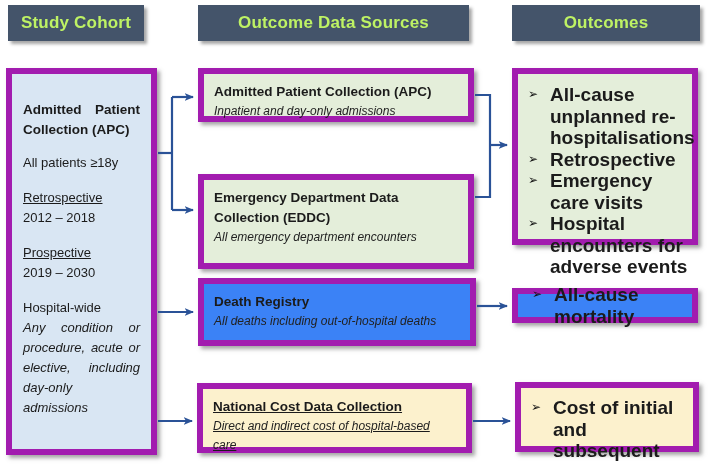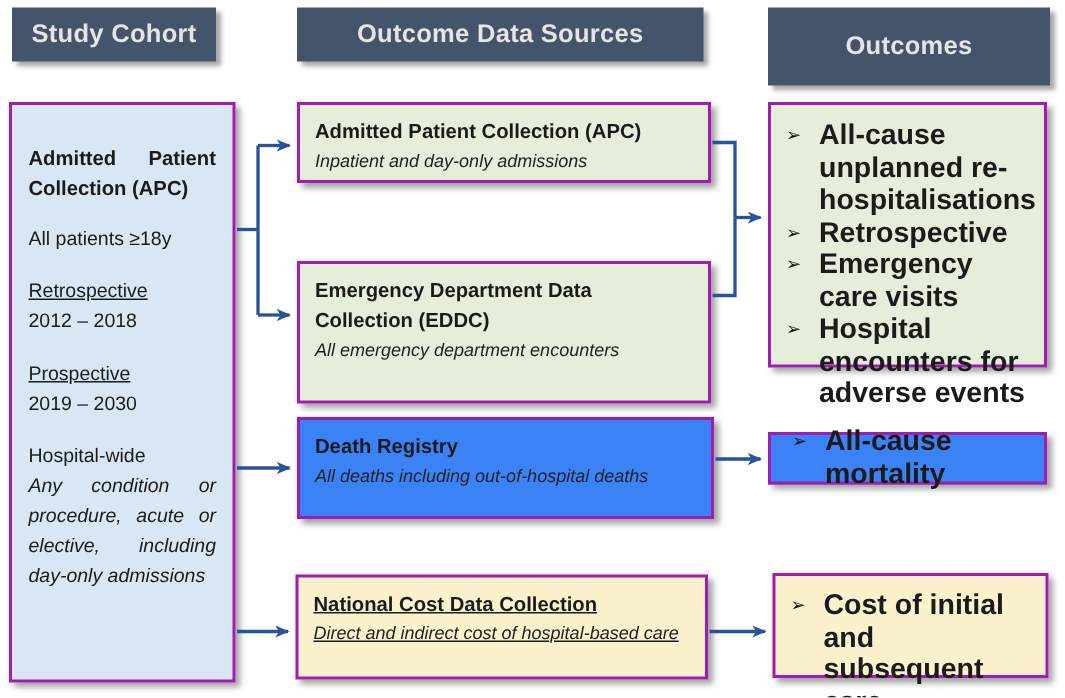--- a/index.html
+++ b/index.html
@@ -1,26 +1,26 @@
 <!DOCTYPE html>
 <html><head>
 <meta charset="utf-8">
 <style>
   html,body{margin:0;padding:0;background:#ffffff;}
   .canvas{
     position:relative;width:710px;height:465px;background:#ffffff;
     font-family:"Liberation Sans", sans-serif;color:#1b1b1b;overflow:hidden;
   }
   .hdr{
-    position:absolute;background:#44546A;color:#e5e5e5;font-weight:bold;
+    position:absolute;background:#44546A;color:#bef264;font-weight:bold;
     font-size:17px;display:flex;align-items:center;justify-content:center;
     box-shadow:3px 3px 3px rgba(60,60,60,0.45);letter-spacing:.2px;
   }
   .box{
-    position:absolute;border:2px solid #a21caf;box-sizing:border-box;
+    position:absolute;border:6px solid #a21caf;box-sizing:border-box;
     box-shadow:3px 3px 4px rgba(90,90,90,0.55);
   }
   .fill-blue{background:#D9E6F3;}
   .fill-green{background:#E4EEDA;}
   .fill-gray{background:#3b82f6;}
   .fill-yellow{background:#FCF1CD;}
 
   
   .cohort{padding:26px 11px 10px 11px;font-size:13px;line-height:20px;}
   .cohort .title{font-weight:bold;font-size:13.5px;text-align:justify;margin-bottom:13px;}
@@ -47,21 +47,21 @@
 <body>
 
 <div class="canvas">
 
   <div class="hdr" style="left:8px;top:5px;width:136px;height:36px;">
     <span>Study Cohort</span>
   </div>
   <div class="hdr" style="left:198px;top:5px;width:271px;height:36px;">
     <span>Outcome Data Sources</span>
   </div>
-  <div class="hdr" style="left:512px;top:5px;width:188px;height:52px;">
+  <div class="hdr" style="left:512px;top:5px;width:188px;height:36px;">
     <span>Outcomes</span>
   </div>
 
   <div class="box fill-blue cohort" style="left:6px;top:68px;width:151px;height:387px;">
     <div class="title">Admitted Patient Collection (APC)</div>
     <div class="plain">All patients ≥18y</div>
     <div class="u">Retrospective</div>
     <div class="years">2012 – 2018</div>
     <div class="u">Prospective</div>
     <div class="years">2019 – 2030</div>

